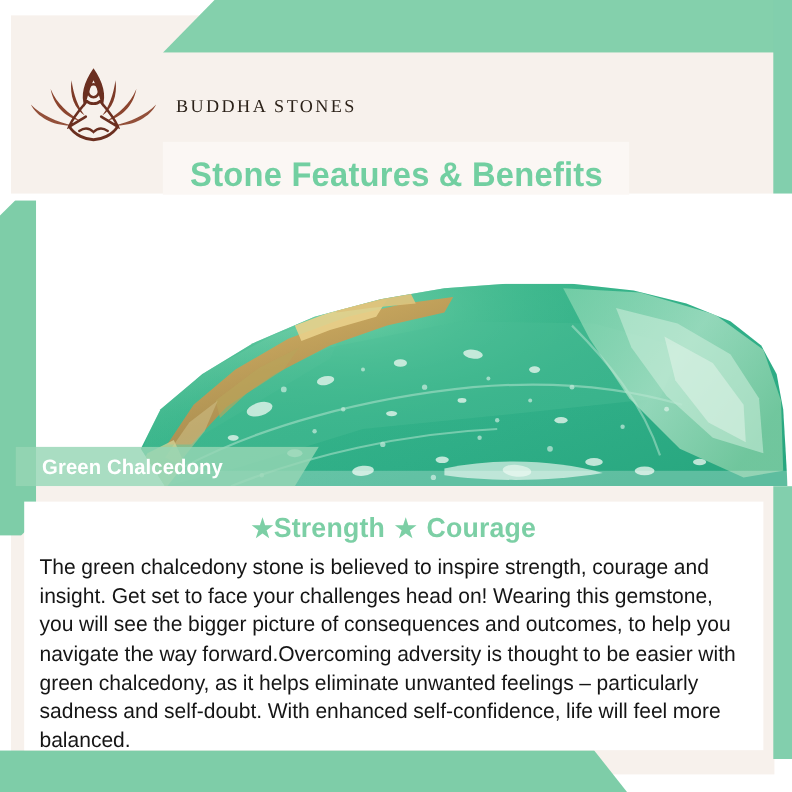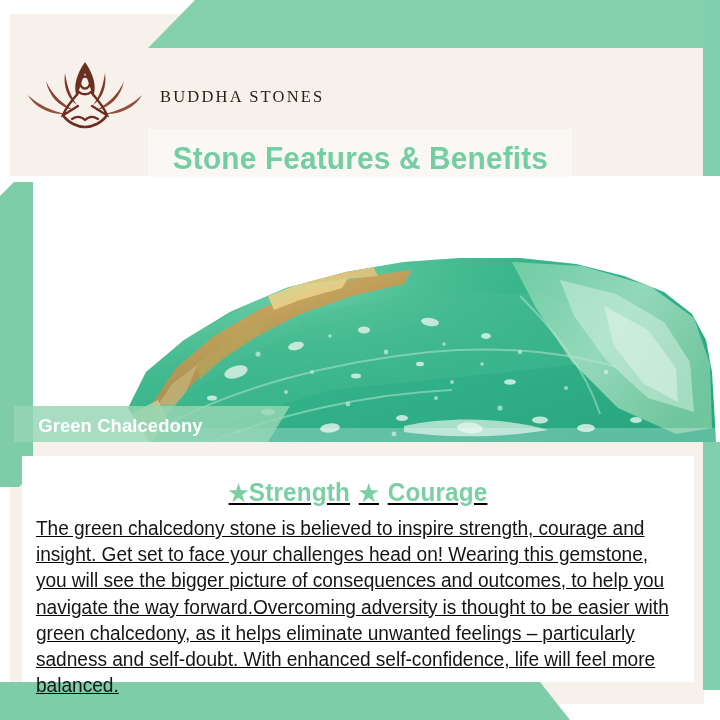--- a/index.html
+++ b/index.html
@@ -151,22 +151,21 @@
     transform: scaleX(0.97);
   }
 
   
   .content-panel {
     position: absolute;
     left: 22px; top: 456px;
     width: 672px; height: 226px;
     background: #ffffff;
     z-index: 5;
-    padding: 16px 8px 0 8px;
-    text-decoration: underline;
+    padding: 4px 8px 0 8px;
   }
 
   .keywords {
     text-align: center;
     color: #7ccfa5;
     font-family: "Liberation Sans Narrow", "Liberation Sans", sans-serif;
     font-weight: bold;
     font-size: 25px;
     letter-spacing: 0.2px;
     margin-top: 6px;

